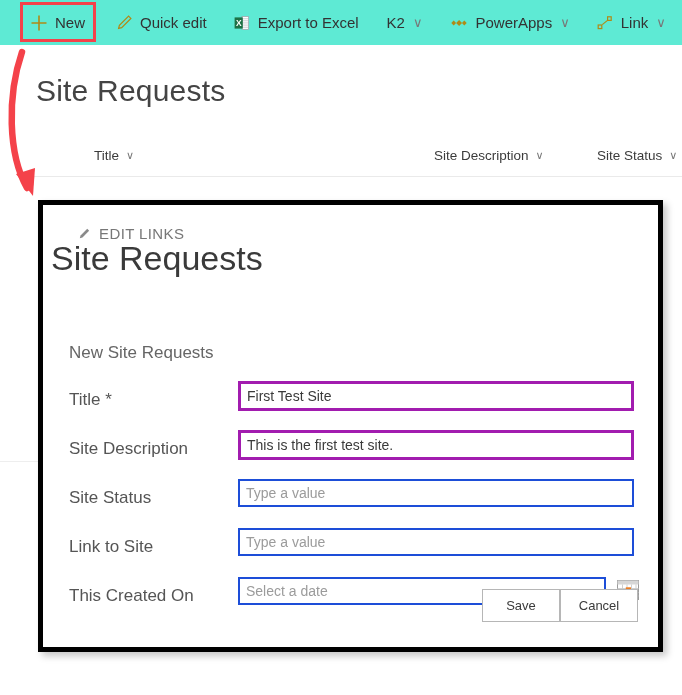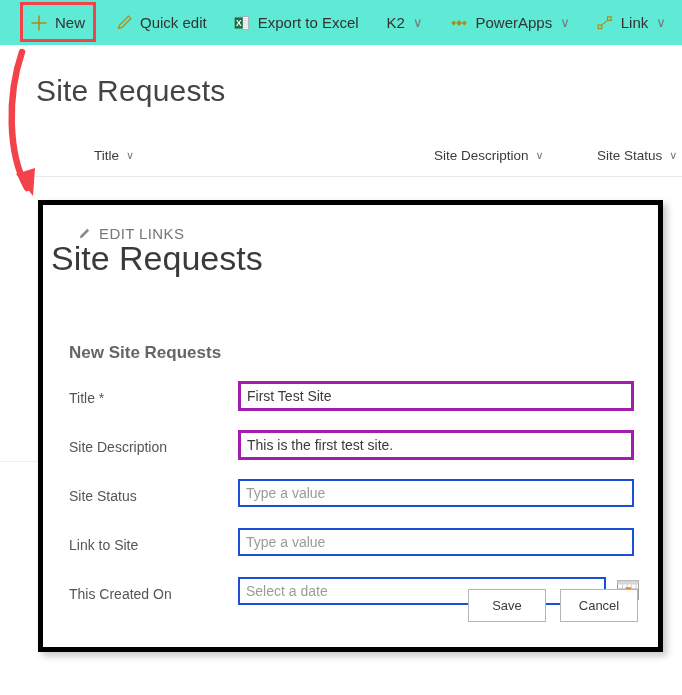--- a/index.html
+++ b/index.html
@@ -134,37 +134,36 @@
     left: 8px; top: 34px;
     font-size: 34px;
     font-weight: 400;
     color: #3a3a3a;
   }
   #form-heading {
     position: absolute;
     left: 26px; top: 138px;
     font-size: 17px;
     color: #666666;
-    font-weight: bold;
   }
 
   #form-fields {
     position: absolute;
     left: 26px; top: 176px;
     width: 570px;
   }
   .form-row {
     position: relative;
     height: 37px;
     margin-bottom: 12px;
   }
   .field-label {
     position: absolute;
     left: 0; top: 9px;
-    font-size: 14px;
+    font-size: 17px;
     color: #555555;
     width: 150px;
   }
   .field-input {
     position: absolute;
     left: 169px; top: 0;
     width: 396px; height: 28px;
     box-sizing: border-box;
     border: 2px solid #1d4ed8;
     background: #ffffff;
@@ -185,21 +184,20 @@
     left: 547px; top: 1px;
     width: 24px; height: 24px;
     cursor: pointer;
   }
 
   
   #dialog-buttons {
     position: absolute;
     right: 20px; bottom: 25px;
     display: flex;
-    gap: 14px;
   }
   .dlg-btn {
     width: 78px; height: 33px;
     background: #ffffff;
     border: 1px solid #b6b6b6;
     box-sizing: border-box;
     font-family: "Liberation Sans", sans-serif;
     font-size: 13px;
     color: #3a3a3a;
     cursor: pointer;

